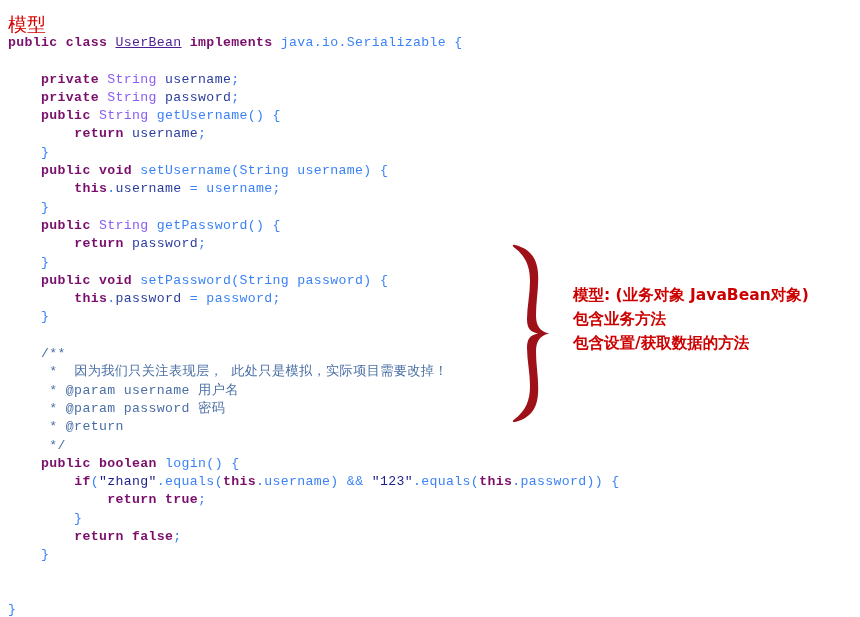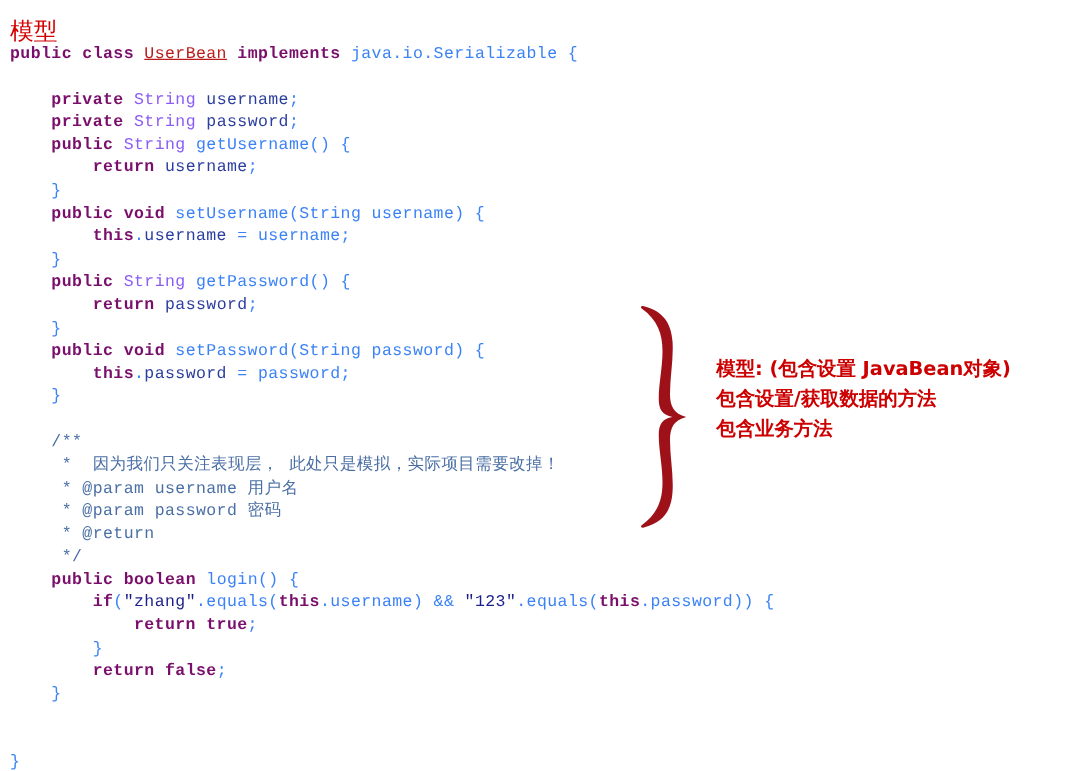--- a/index.html
+++ b/index.html
@@ -44,21 +44,21 @@
   #code-listing .line {
     white-space: pre;
     min-height: 18.3px;
   }
 
   
   .kw   { color: #7a0f6b; font-weight: bold; text-align: right; }   
   .typ  { color: #8b5cf6; }                      
   .fld  { color: #2b3d9e; }                      
   .str  { color: #1b1f8a; }                      
-  .cls  { color: #b91c1c; text-decoration: underline; }
+  .cls  { color: #4c1d95; text-decoration: underline; }
   .cmt  { color: #4a6fa5; }
   .plain{ color: #3b82f6; }
 
   
   #annotation {
     position: absolute;
     left: 505px;
     top: 243px;
     width: 350px;
     height: 190px;
@@ -104,18 +104,18 @@
              C21,168 25,157 25,143
              C25,130 22,117 22,105
              C22,96 25,92 33,90.5
              C25,89 22,85 22,76
              C22,64 25,51 25,38
              C25,24 21,13 8.6,4
              C7,2.8 8,1.4 10,2 Z"></path>
   </svg>
 
   <div id="callout-text" style="color: rgb(204, 0, 0);">
-    <div class="ann-line">模型: (包含设置 JavaBean对象)</div>
+    <div class="ann-line">模型: (业务对象 JavaBean对象)</div>
+    <div class="ann-line">包含业务方法</div>
     <div class="ann-line">包含设置/获取数据的方法</div>
-    <div class="ann-line">包含业务方法</div>
   </div>
 
 </div>
 
 </body></html>

